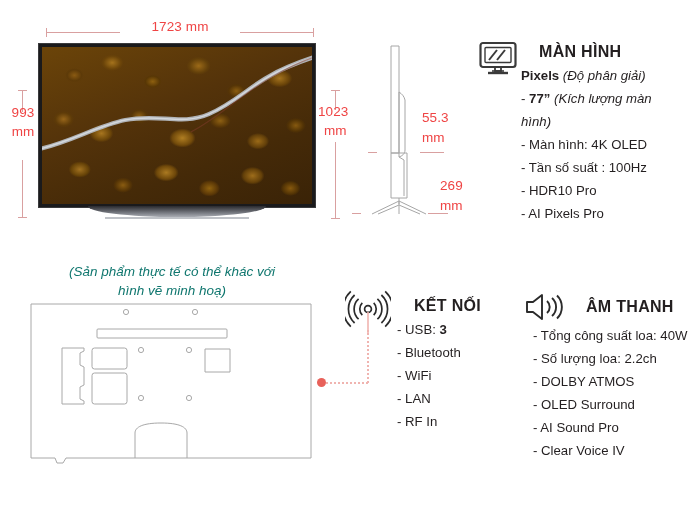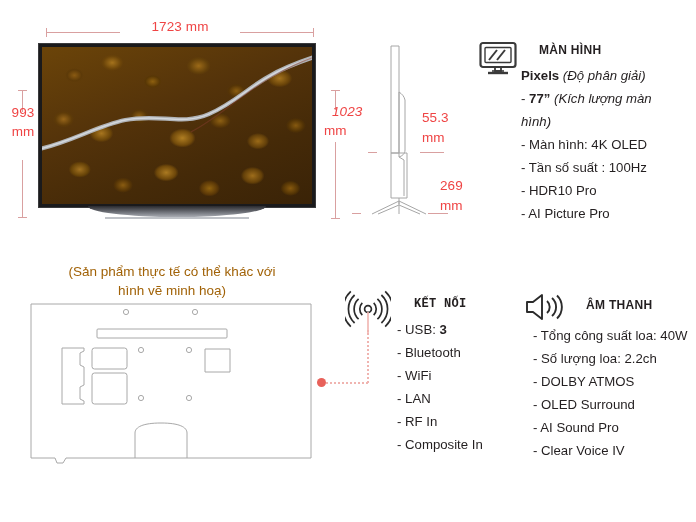--- a/index.html
+++ b/index.html
@@ -71,30 +71,30 @@
     background: linear-gradient(180deg, #2a2a2e 0%, #6e7178 55%, #a9acb3 100%);
     border-radius: 0 0 50% 50% / 0 0 100% 100%;
   }
   .tv-foot-line {
     position: absolute; left: 24%; right: 24%; bottom: -11px; height: 2px;
     background: #bfc2c7;
   }
 
   
   .spec-title {
-    font-size: 12px; font-weight: bold; letter-spacing: .3px;
+    font-size: 16px; font-weight: bold; letter-spacing: .3px;
     color: #231f20; white-space: nowrap; padding-left: 16px;
   }
   .spec-line {
     font-size: 13.2px; color: #231f20; line-height: 23px; white-space: nowrap;
   }
   .spec-line b { font-weight: bold; }
   .spec-line i { font-style: italic; }
   .italic-note {
-    font-size: 13.5px; color: #a16207;
+    font-size: 13.5px; font-style: italic; color: #0f766e;
     line-height: 19px; text-align: center;
   }
 
   
   .backview { left: 30px; top: 303px; width: 282px; height: 163px; }
 
   .dot-red {
     width: 9px; height: 9px; border-radius: 50%;
     background: #e8615a;
   }
@@ -138,21 +138,21 @@
     <div class="abs tick-h" style="left:18px; top:217px;"></div>
     <div class="abs dim center" style="left:0px; top:105px; width:46px;">993</div>
     <div class="abs dim center" style="left:0px; top:124px; width:46px;">mm</div>
   </div>
 
   <div class="abs">
     <div class="abs rule-v" style="left:335px; top:90px; height:20px;"></div>
     <div class="abs rule-v" style="left:335px; top:142px; height:77px;"></div>
     <div class="abs tick-h" style="left:331px; top:90px;"></div>
     <div class="abs tick-h" style="left:331px; top:218px;"></div>
-    <div class="abs dim" style="left:332px; top:104px; width:52px;font-style:italic;">1023</div>
+    <div class="abs dim" style="left:318px; top:104px; width:52px;">1023</div>
     <div class="abs dim" style="left:324px; top:123px; width:52px;">mm</div>
   </div>
 
   <div class="abs" style="left:358px; top:38px; width:120px; height:185px;">
     <svg width="120" height="185" viewBox="0 0 120 185">
       <g fill="none" stroke="#a6a6a6" stroke-width="1" stroke-linejoin="round">
 
         <path d="M33,8 L41,8 L41,115 L33,115 Z"></path>
 
         <path d="M41,54 C44,56 46,58 47,62 L47,112 C47,116 44,118 41,119"></path>
@@ -199,21 +199,21 @@
       </svg>
     </div>
     <div class="abs spec-title" style="left:45px; top:5px;">MÀN HÌNH</div>
     <div class="abs" style="left:43px; top:26px; width:170px;">
       <div class="spec-line"><b>Pixels</b> <i>(Độ phân giải)</i></div>
       <div class="spec-line">- <b>77”</b> <i>(Kích lượng màn</i></div>
       <div class="spec-line"><i>hình)</i></div>
       <div class="spec-line">- Màn hình: 4K OLED</div>
       <div class="spec-line">- Tần số suất : 100Hz</div>
       <div class="spec-line">- HDR10 Pro</div>
-      <div class="spec-line">- AI Picture Pro</div>
+      <div class="spec-line">- AI Pixels Pro</div>
     </div>
   </div>
 
   <div class="abs italic-note" style="left:44px; top:262px; width:256px;">
     <div>(Sản phẩm thực tế có thể khác với</div>
     <div>hình vẽ minh hoạ)</div>
   </div>
 
   <div class="abs backview">
     <svg width="282" height="163" viewBox="0 0 282 163">
@@ -258,28 +258,27 @@
           <path d="M13.6,31.2 A13.8,13.8 0 0 1 13.6,10.8"></path>
           <path d="M32.4,10.8 A13.8,13.8 0 0 1 32.4,31.2"></path>
           <path d="M9.6,35.0 A19,19 0 0 1 9.6,7.0"></path>
           <path d="M36.4,7.0 A19,19 0 0 1 36.4,35.0"></path>
           <path d="M5.8,38.6 A24,24 0 0 1 5.8,3.4"></path>
           <path d="M40.2,3.4 A24,24 0 0 1 40.2,38.6"></path>
         </g>
         <line x1="23" y1="24" x2="23" y2="45" stroke="#f0b4b0" stroke-width="1.6"></line>
       </svg>
     </div>
-    <div class="abs spec-title" style="left:53px; top:9px;font-family:Liberation Mono, monospace;">KẾT NỐI</div>
+    <div class="abs spec-title" style="left:53px; top:9px;">KẾT NỐI</div>
     <div class="abs" style="left:52px; top:30px; width:130px;">
       <div class="spec-line"><span>- USB: </span><b>3</b></div>
       <div class="spec-line">- Bluetooth</div>
       <div class="spec-line">- WiFi</div>
       <div class="spec-line">- LAN</div>
       <div class="spec-line">- RF In</div>
-      <div class="spec-line">- Composite In</div>
     </div>
   </div>
 
   <div class="abs" style="left:524px; top:288px; width:172px;">
     <div class="abs" style="left:0px; top:4px;">
       <svg width="44" height="30" viewBox="0 0 44 30">
         <g fill="none" stroke="#2b2b2b" stroke-width="1.9" stroke-linejoin="round">
           <path d="M3,10 L9,10 L18,3 L18,27 L9,20 L3,20 Z"></path>
           <path d="M23,9 A8,8 0 0 1 23,21"></path>
           <path d="M28,6 A12,12 0 0 1 28,24"></path>

